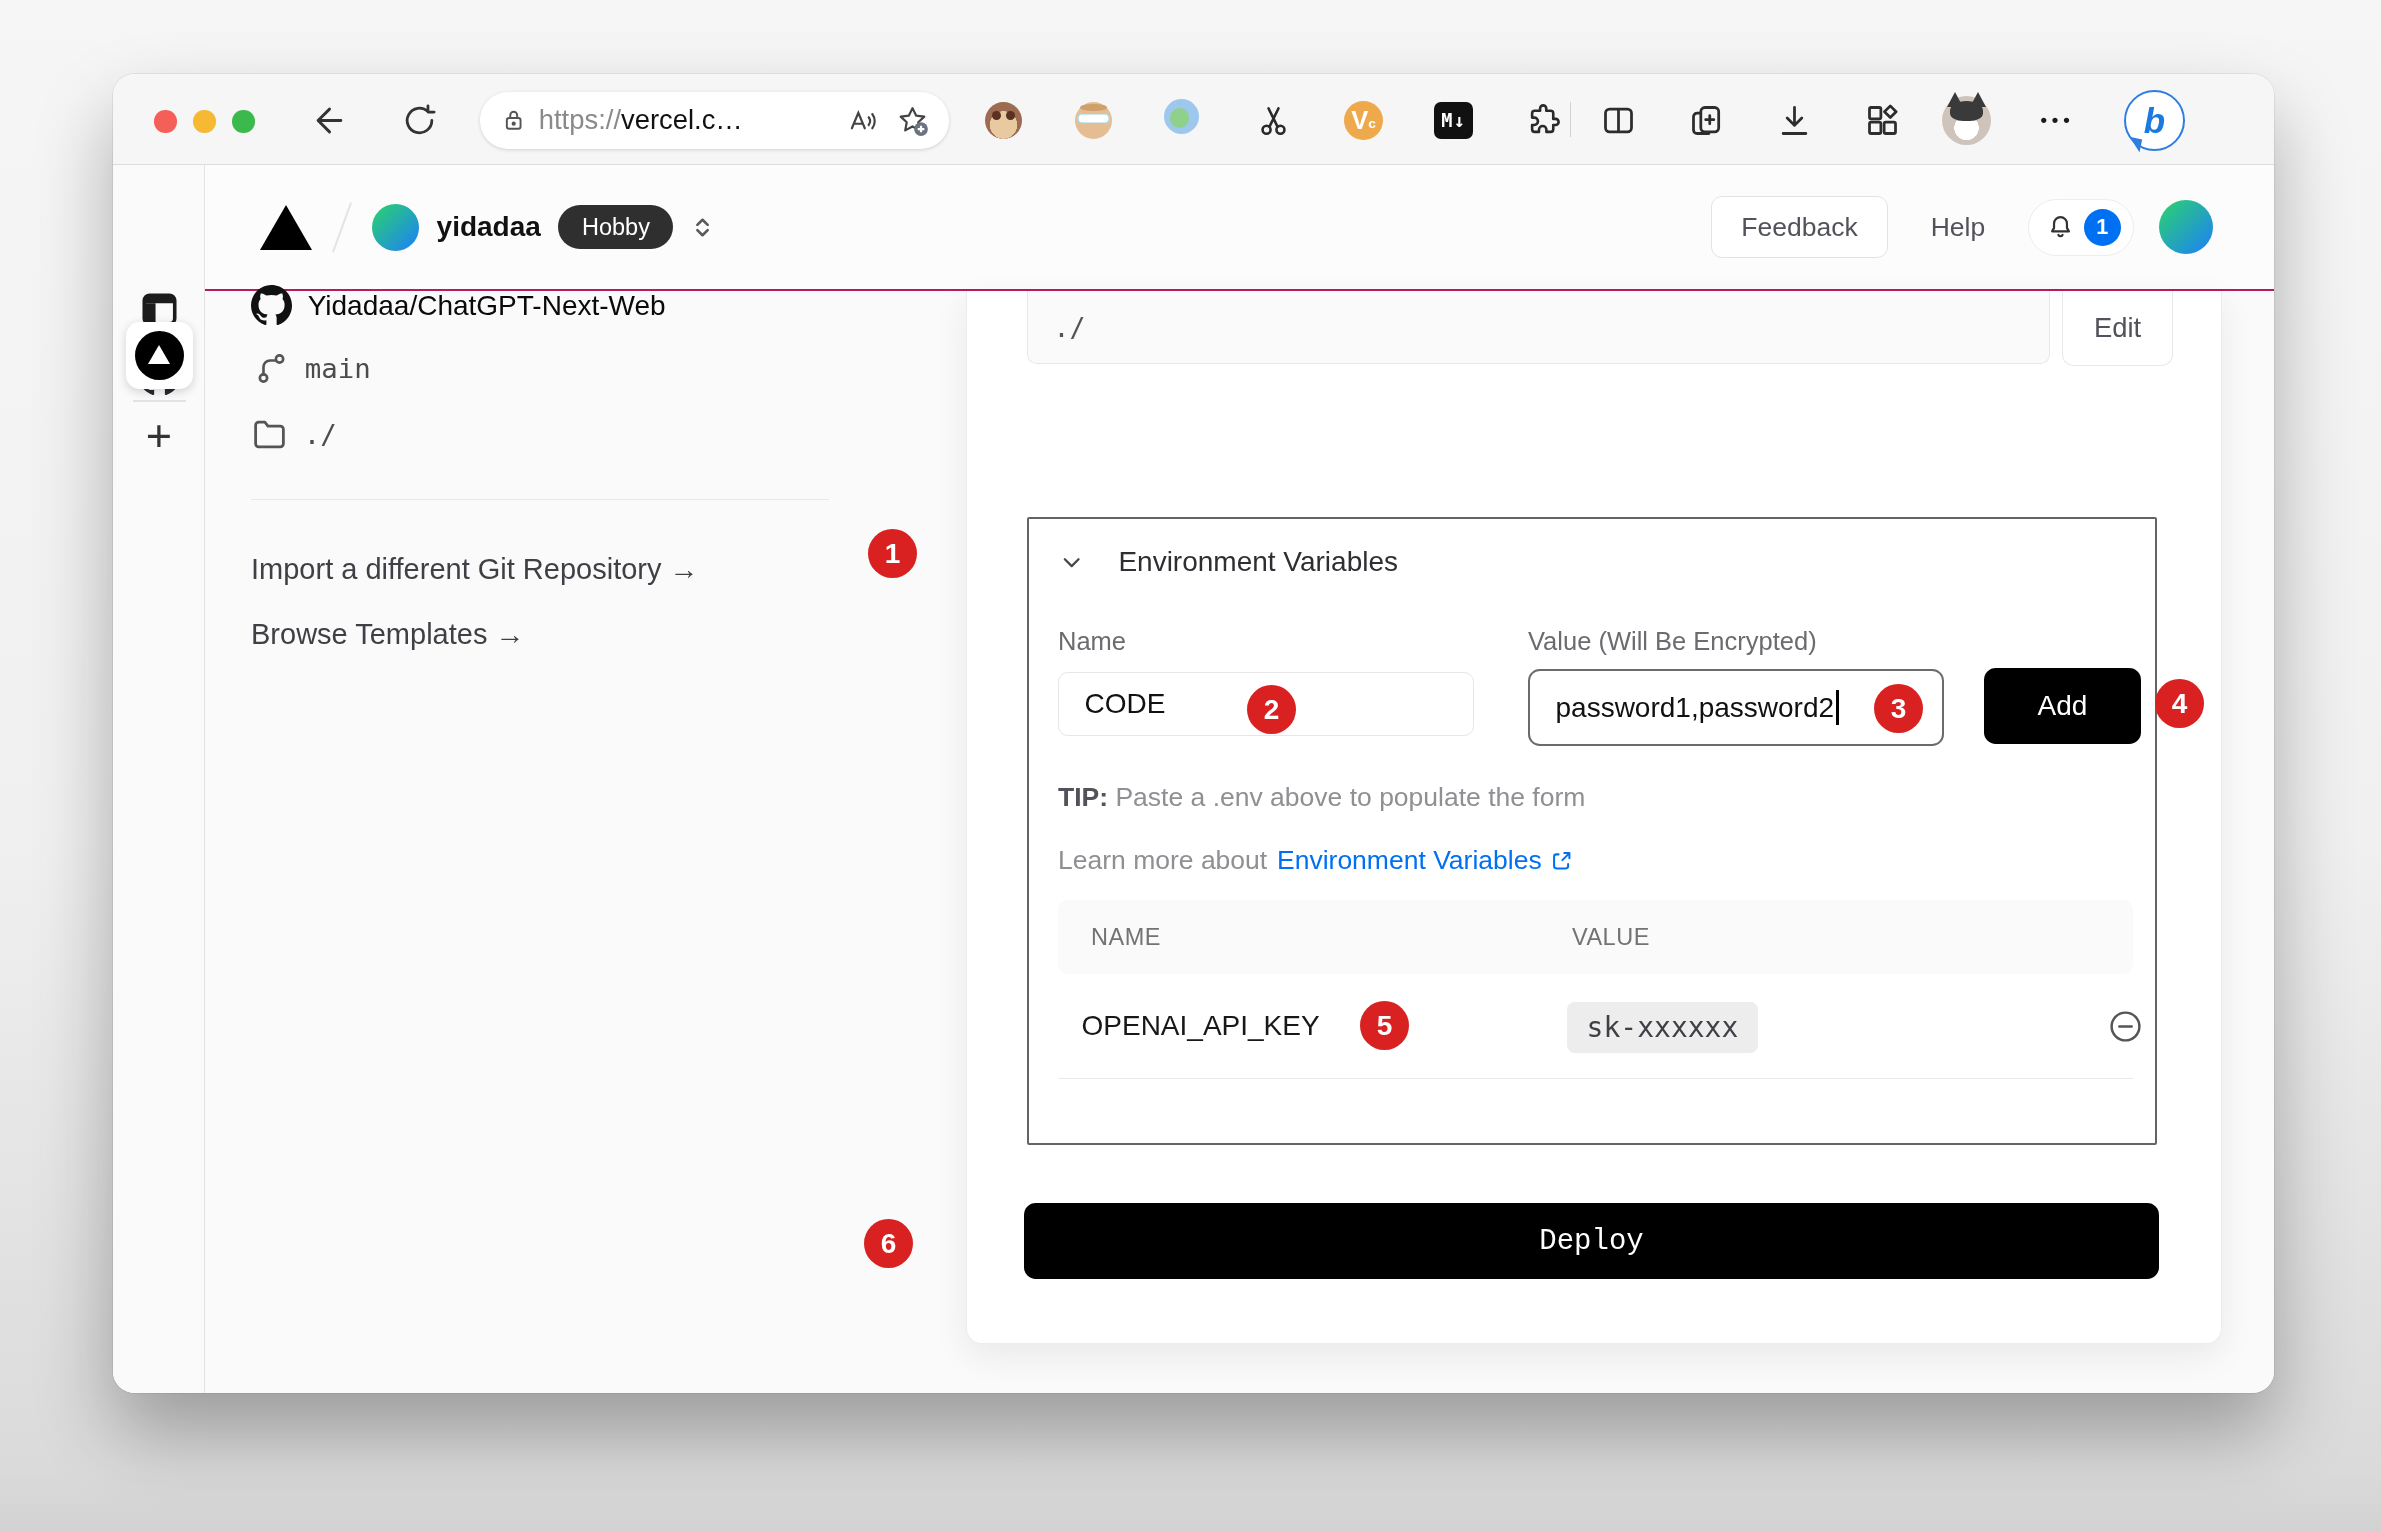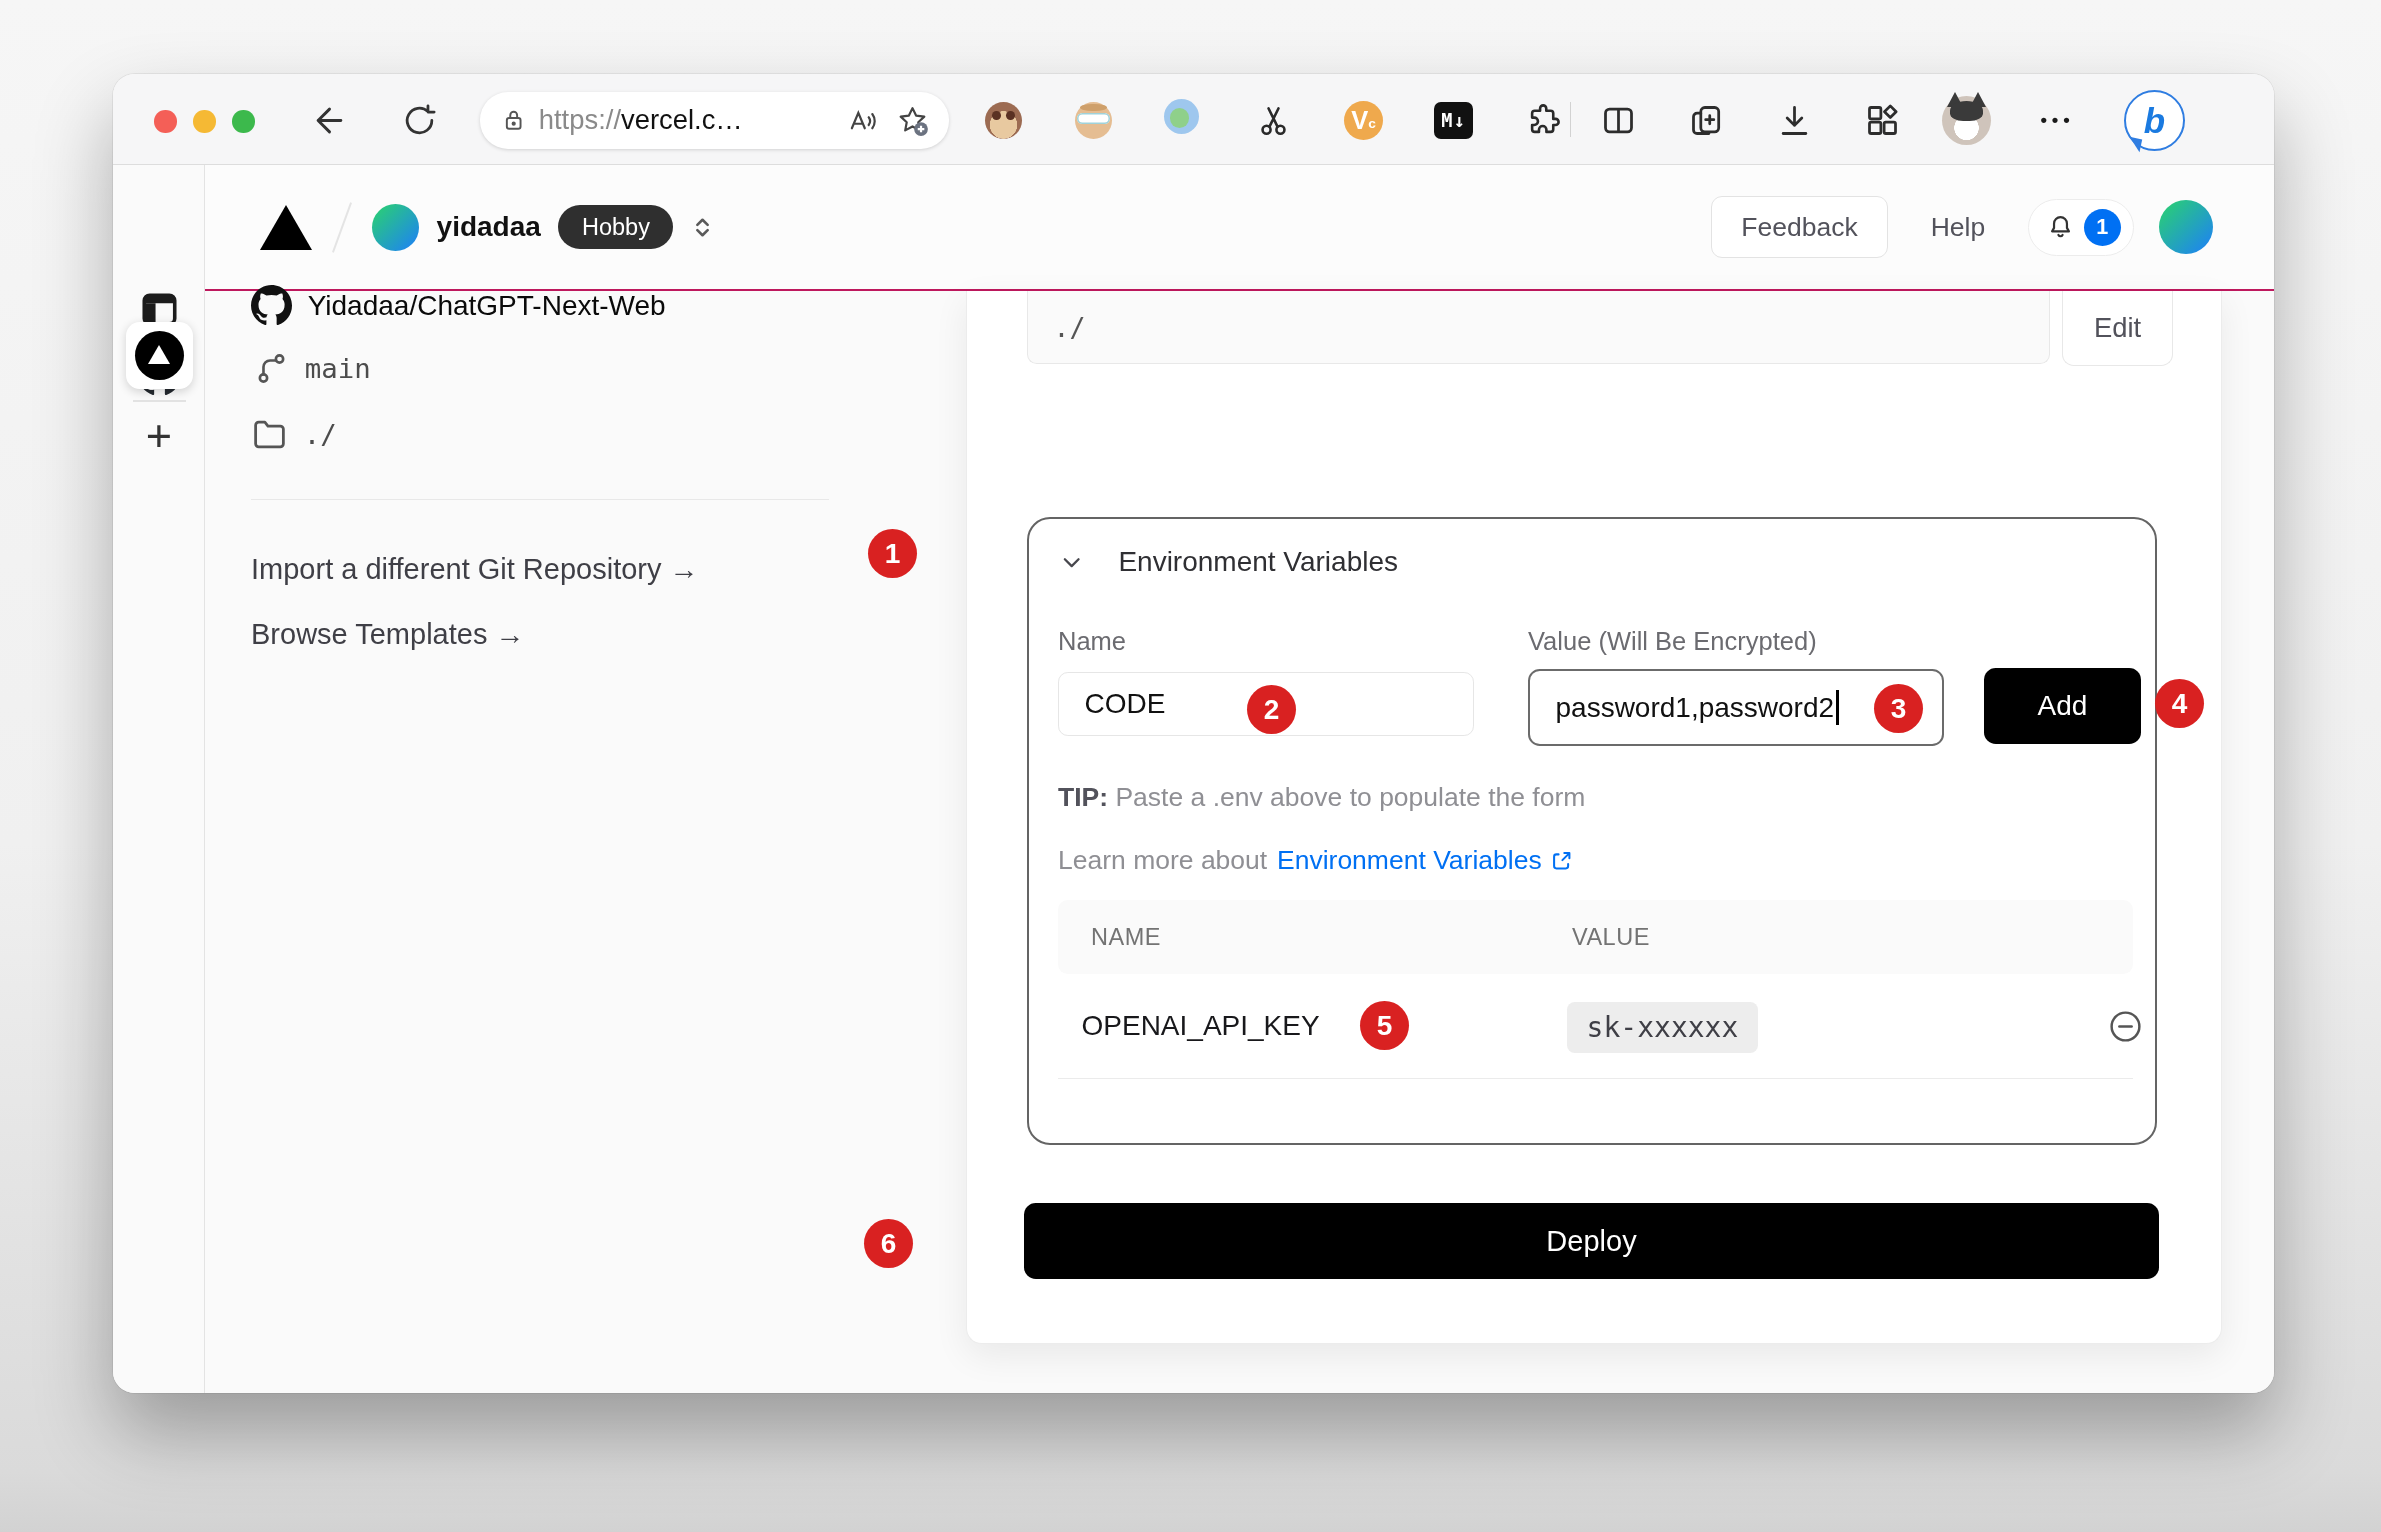--- a/index.html
+++ b/index.html
@@ -87,21 +87,21 @@
   
   .card { position:absolute; left:761px; top:126px; width:1256px; height:1053px; background:#fff;
           border:1px solid #ececec; border-top:none; border-radius:0 0 15.7px 15.7px; box-shadow:0 11.8px 35px rgba(0,0,0,.07); }
   .rootinput { position:absolute; left:60px; top:0; width:1023px; height:73px; background:#fafafa; border:1px solid #e8e8e8; border-top:none;
                border-radius:0 0 9.8px 9.8px; display:flex; align-items:center; padding-left:25.5px; font-size:26.5px; color:#555; }
   .editbtn { position:absolute; left:1095px; top:0; width:111px; height:75px; background:#fff; border:1px solid #e8e8e8; border-top:none;
              border-radius:0 0 11.8px 11.8px; display:flex; align-items:center; justify-content:center; font-size:27.4px; color:#52525b; }
   .buildpanel { position:absolute; left:60px; top:118px; width:1132px; height:84px; border:1px solid #e6e6e6; border-radius:11.8px;
                 display:flex; align-items:center; padding-left:29px; gap:33px; color:#27272a; background:#fff; }
   .sectitle { font-size:28px; color:#2f2f33; }
-  .envpanel { position:absolute; left:60px; top:226px; width:1130px; height:628px; border:2px solid #646464; border-radius:23px; background:#fff; }
+  .envpanel { position:absolute; left:60px; top:226px; width:1130px; height:628px; border:2px solid #646464; border-radius:2px; background:#fff; }
   .envtitle { position:absolute; left:29px; top:27.4px; display:flex; align-items:center; gap:33px; color:#3c3c40; }
   .flabel { position:absolute; top:108px; font-size:25.5px; color:#6b6b70; }
   .input { position:absolute; display:flex; align-items:center; padding-left:25.5px; font-size:28px; color:#111; background:#fff; }
   .in-name { left:29px; top:153px; width:416px; height:64px; border:1px solid #e6e6e6; border-radius:9.8px; }
   .in-value { left:499px; top:150px; width:416px; height:77px; border:2px solid #6b6b6b; border-radius:11.8px; }
   .caret { display:inline-block; width:2.9px; height:35px; background:#000; margin-left:2px; animation:blink 1.1s steps(1) infinite; }
   @keyframes blink { 50% { opacity:0; } }
   .addbtn { position:absolute; left:955px; top:149px; width:157px; height:76px; background:#000000; color:#fff; border-radius:11.8px;
             display:flex; align-items:center; justify-content:center; font-size:28px; font-weight:500; }
   .tipline { position:absolute; left:29px; top:263px; font-size:26.5px; color:#8f8f94; }
@@ -109,21 +109,21 @@
   .learnline { position:absolute; left:29px; top:326px; font-size:26.5px; color:#8f8f94; display:flex; align-items:center; gap:9.8px; }
   .learnline a { color:#0070f3; text-decoration:none; display:flex; align-items:center; gap:7.8px; }
   .thead { position:absolute; left:29px; top:381px; width:1075px; height:74px; background:#fafafa; border-radius:9.8px; }
   .thname { position:absolute; left:33px; top:23.5px; font-size:23.5px; color:#737373; letter-spacing:0.5px; }
   .thvalue { position:absolute; left:514px; top:23.5px; font-size:23.5px; color:#737373; letter-spacing:0.5px; }
   .trow { position:absolute; left:29px; top:456px; width:1075px; height:104px; border-bottom:1px solid #ebebeb; }
   .rowname { position:absolute; left:23.5px; top:35px; font-size:28px; color:#18181b; }
   .rowchip { position:absolute; left:509px; top:27.4px; background:#ededed; border-radius:7.8px; padding:8.8px 19.6px; font-size:28px; color:#3f3f46; }
   .rowminus { position:absolute; left:1049px; top:33px; width:37px; height:37px; color:#555; }
   .deploy { position:absolute; left:57px; top:912px; width:1135px; height:76px; background:#000; border-radius:11.8px; color:#fff;
-            font-size:29px; display:flex; align-items:center; justify-content:center; }
+            font-size:29px; display:flex; align-items:center; justify-content:center;font-family:Liberation Mono, monospace; }
   
   .abadge { position:absolute; width:49px; height:49px; border-radius:50%; background:#d92121; color:#fff; font-size:28px; font-weight:700;
             display:flex; align-items:center; justify-content:center; z-index:60; }
   .b1{left:755px; top:455px;} .b2{left:1134px; top:611px;} .b3{left:1761px; top:610px;}
   .b4{left:2042px; top:605px;} .b5{left:1247px; top:927px;} .b6{left:751px; top:1145px;}
   svg { display:block; }
 </style>
 </head>
 <body>
 

